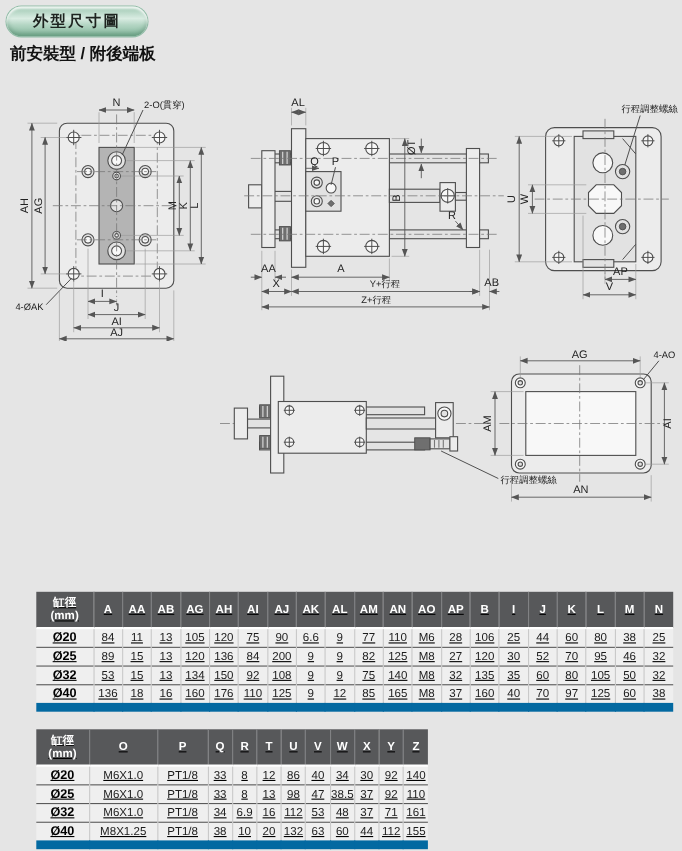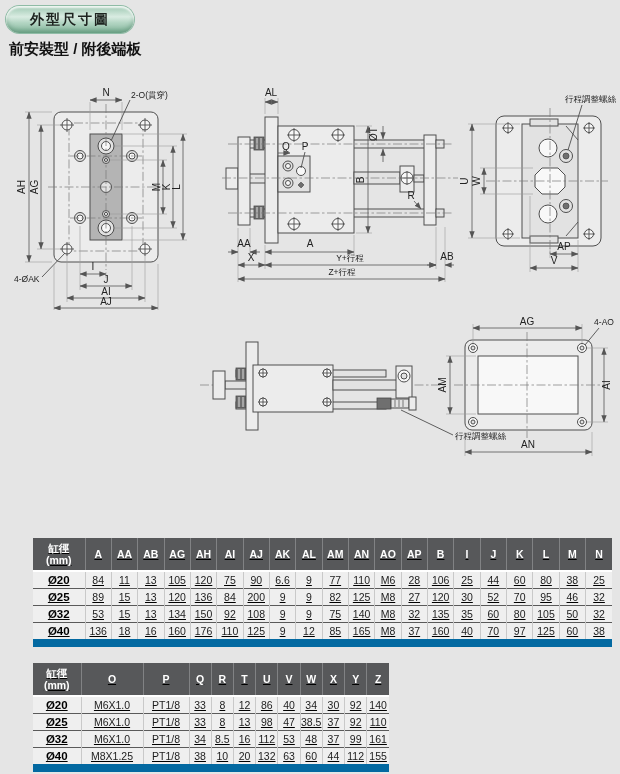--- a/index.html
+++ b/index.html
@@ -579,27 +579,27 @@
         <td>38.5</td>
         <td>37</td>
         <td>92</td>
         <td>110</td>
       </tr>
       <tr>
         <td>Ø32</td>
         <td>M6X1.0</td>
         <td>PT1/8</td>
         <td>34</td>
-        <td>8.5</td>
+        <td>6.9</td>
         <td>16</td>
         <td>112</td>
         <td>53</td>
         <td>48</td>
         <td>37</td>
-        <td>99</td>
+        <td>71</td>
         <td>161</td>
       </tr>
       <tr>
         <td>Ø40</td>
         <td>M8X1.25</td>
         <td>PT1/8</td>
         <td>38</td>
         <td>10</td>
         <td>20</td>
         <td>132</td>

